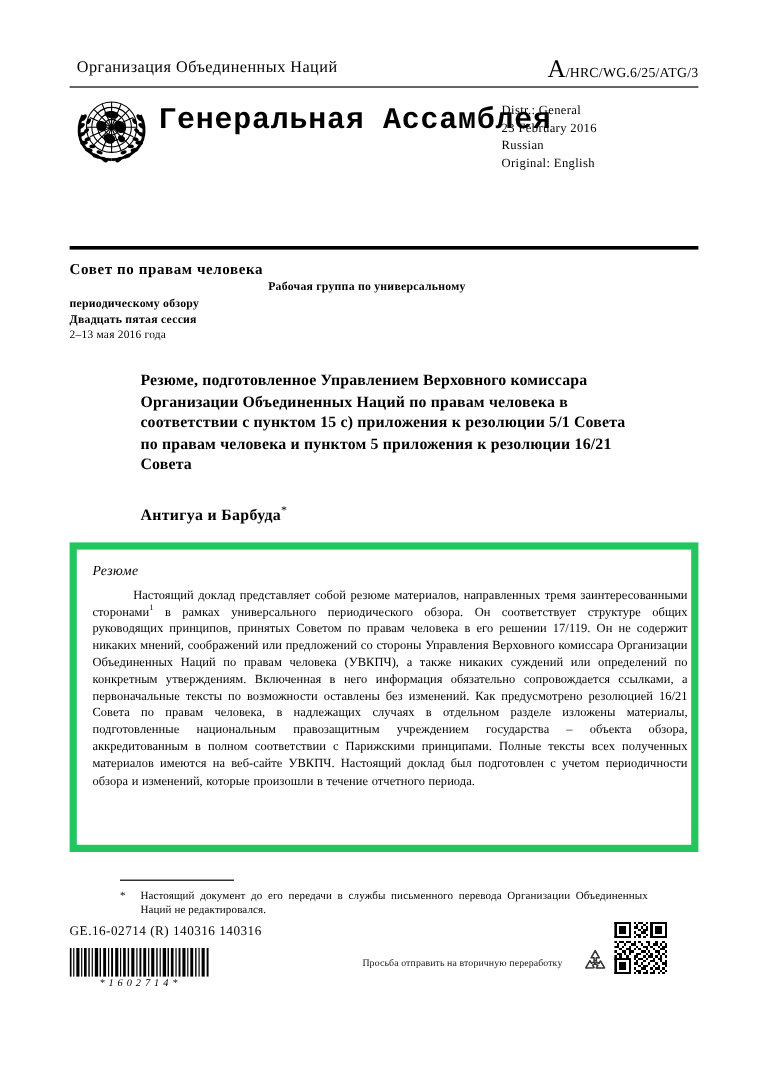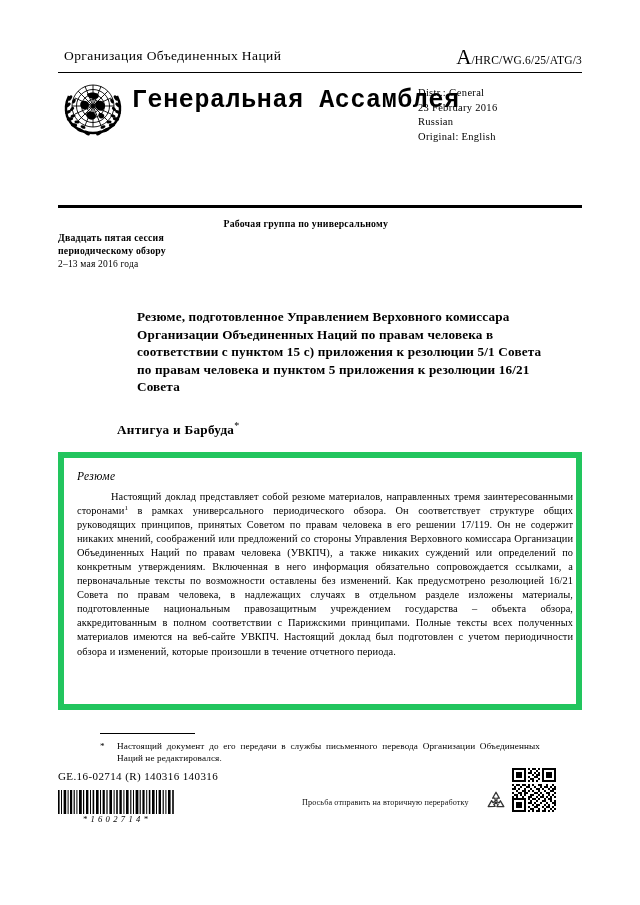--- a/index.html
+++ b/index.html
@@ -145,21 +145,20 @@
   
   .main-title {
     position: absolute;
     left: 117px;
     top: 308px;
     width: 420px;
     font-size: 13.2px;
     font-weight: bold;
     line-height: 17.6px;
     letter-spacing: 0.15px;
-    margin-left: 20px;
   }
   .country {
     position: absolute;
     left: 117px;
     top: 420px;
     font-size: 13.2px;
     font-weight: bold;
     letter-spacing: 0.3px;
   }
   .country .ast {
@@ -384,23 +383,24 @@
         <div>23 February 2016</div>
         <div>Russian</div>
         <div>Original: English</div>
       </div>
     </div>
   </div>
 
   <div class="rule-heavy"></div>
 
   <div class="council">
+    <div class="l1">Совет по правам человека</div>
     <div class="l2">Рабочая группа по универсальному</div>
+    <div class="l3">периодическому обзору</div>
     <div class="l3">Двадцать пятая сессия</div>
-    <div class="l3">периодическому обзору</div>
     <div class="l4">2–13 мая 2016 года</div>
   </div>
 
   <div class="main-title">Резюме, подготовленное Управлением Верховного комиссара Организации Объединенных Наций по правам человека в соответствии с пунктом 15 c) приложения к резолюции 5/1 Совета по правам человека и пунктом 5 приложения к резолюции 16/21 Совета</div>
 
   <div class="country">
     <span>Антигуа и Барбуда</span><span class="ast">*</span>
   </div>
 
   <div class="summary-box">

